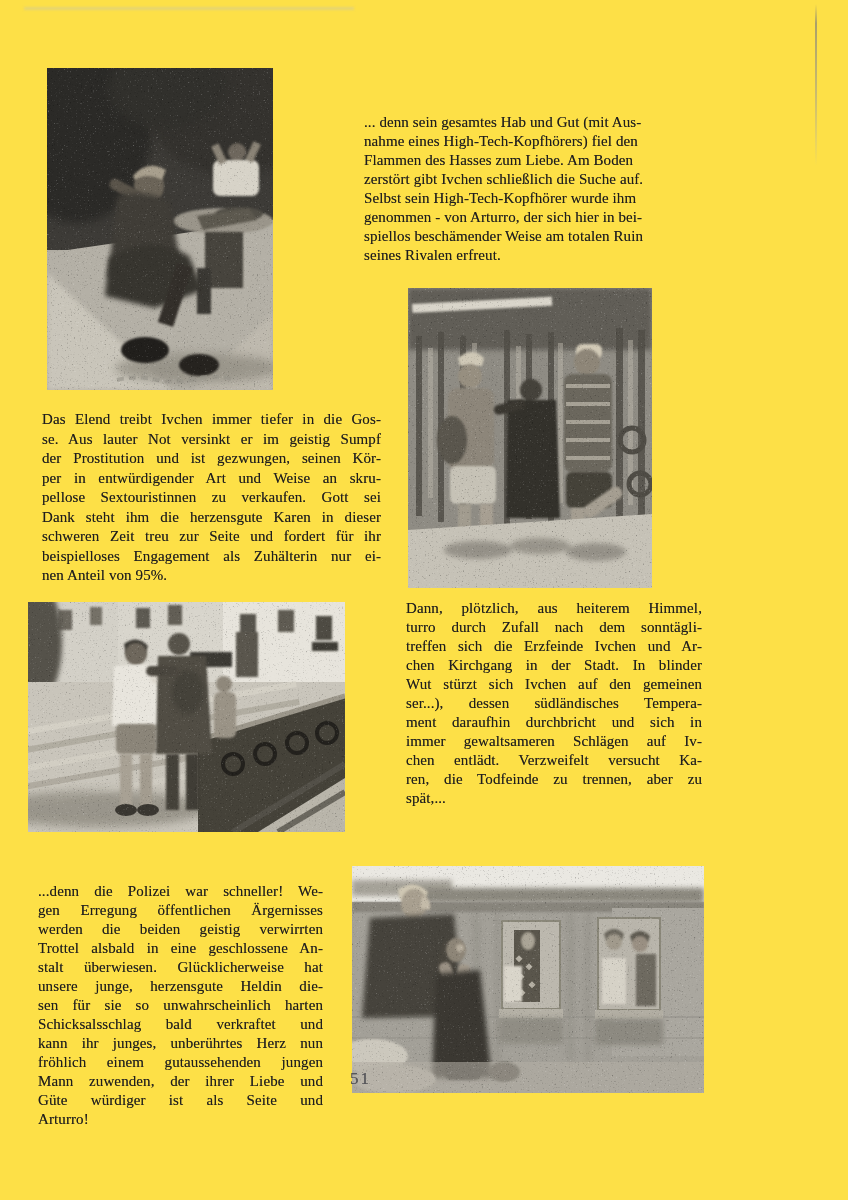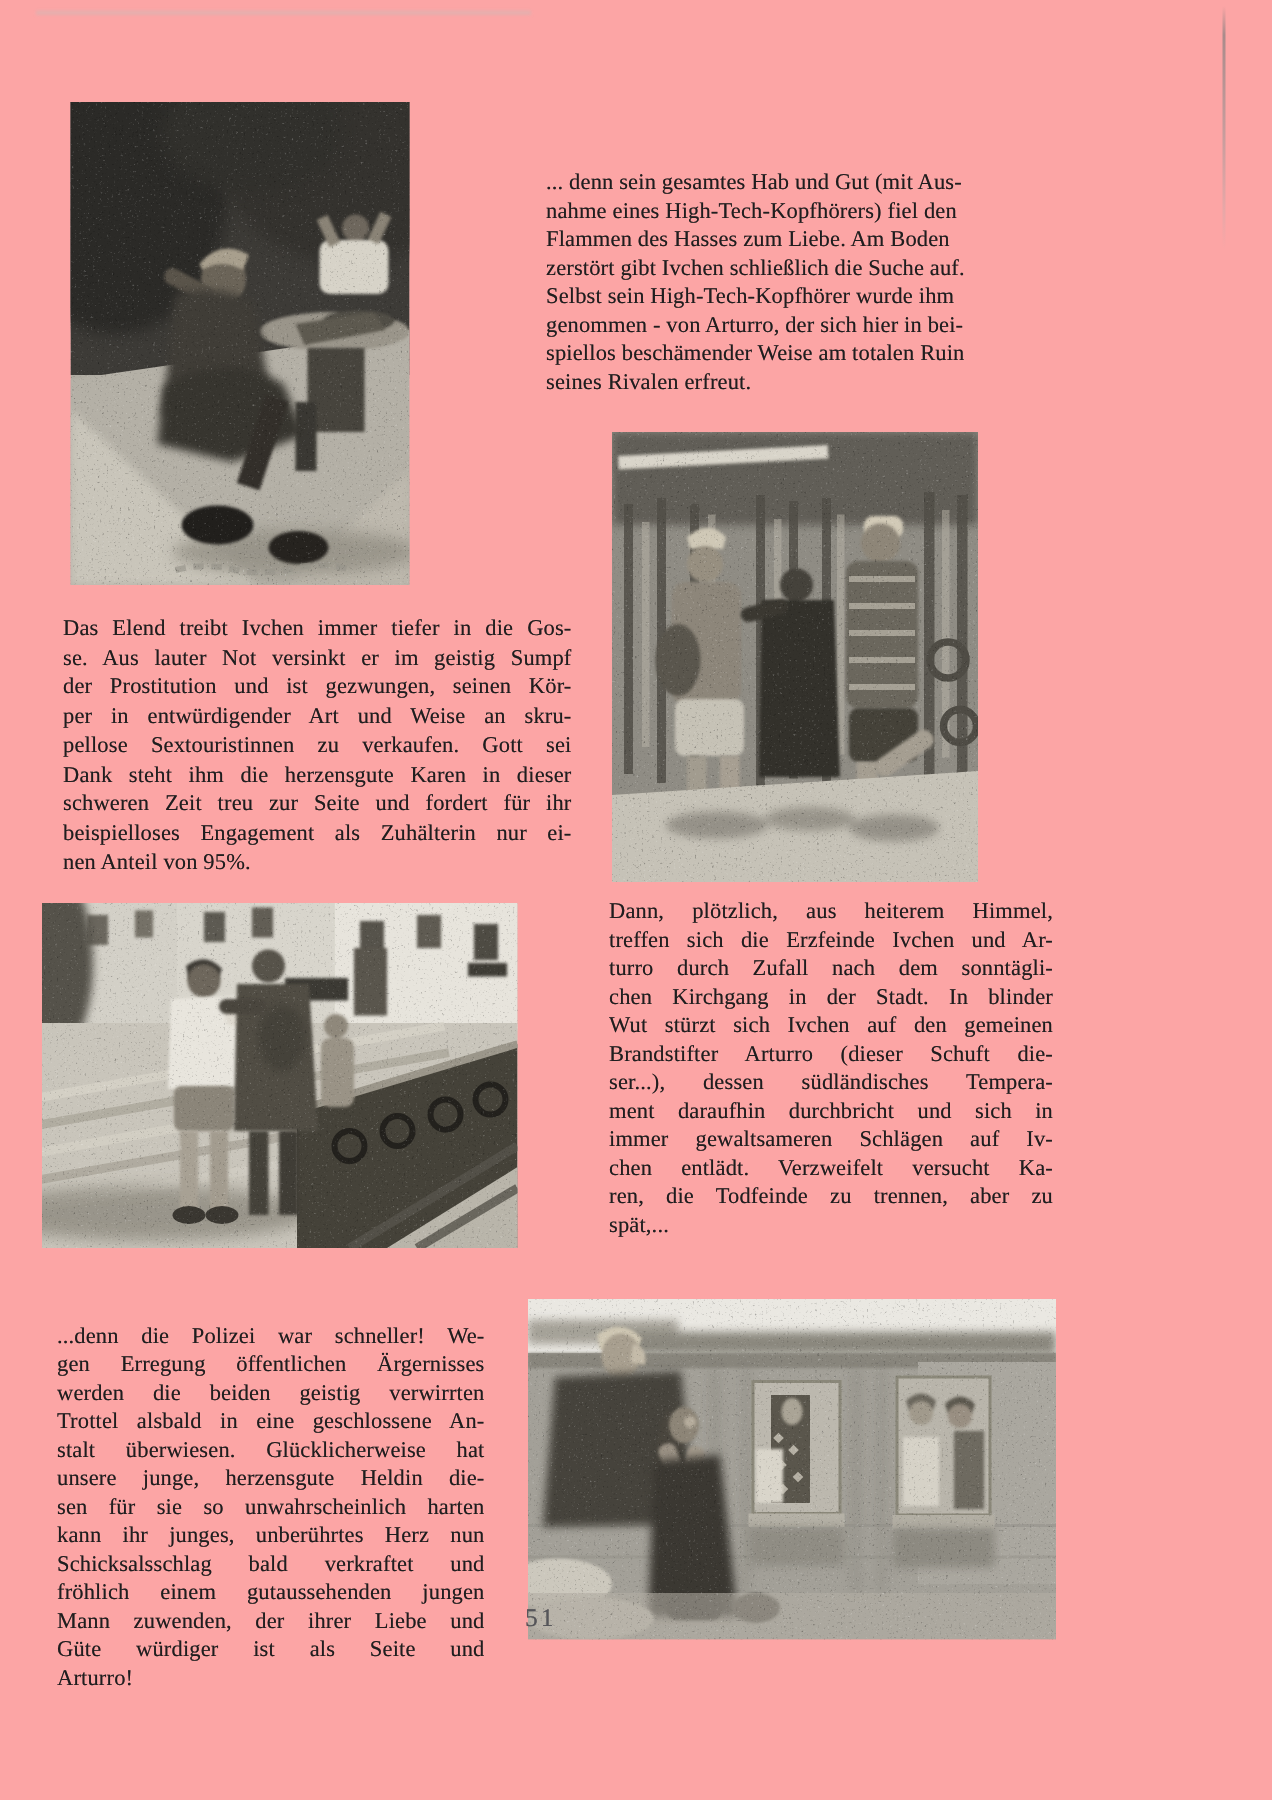--- a/index.html
+++ b/index.html
@@ -1,18 +1,18 @@
 <!DOCTYPE html>
 <html><head>
 <meta charset="utf-8">
 <style>
   html,body{margin:0;padding:0;background:#e9e9e9;}
   .page{
     position:relative;width:848px;height:1200px;margin:0 auto;
-    background:#fca5a5;overflow:hidden;
+    background:#fde047;overflow:hidden;
     font-family:"Liberation Serif","DejaVu Serif",serif;
     color:#1f1e1f;
   }
   .block{position:absolute;font-size:15px;line-height:19px;letter-spacing:0.1px;
          text-shadow:0 0 0.4px rgba(25,25,25,0.55);}
   .block .tline{display:block;text-align:justify;text-align-last:justify;}
   .block .tline:last-child{text-align:justify;text-align-last:auto;}
   .block.ragged .tline{text-align:left;text-align-last:auto;white-space:nowrap;}
   .photo{position:absolute;display:block;}
   .bl1{filter:blur(1.2px);}
@@ -311,43 +311,42 @@
       <div class="tline">per in entwürdigender Art und Weise an skru-</div>
       <div class="tline">pellose Sextouristinnen zu verkaufen. Gott sei</div>
       <div class="tline">Dank steht ihm die herzensgute Karen in dieser</div>
       <div class="tline">schweren Zeit treu zur Seite und fordert für ihr</div>
       <div class="tline">beispielloses Engagement als Zuhälterin nur ei-</div>
       <div class="tline">nen Anteil von 95%.</div>
     </div>
 
   <div class="block" style="left:406px;top:599px;width:296px;">
       <div class="tline">Dann, plötzlich, aus heiterem Himmel,</div>
+      <div class="tline">turro durch Zufall nach dem sonntägli-</div>
       <div class="tline">treffen sich die Erzfeinde Ivchen und Ar-</div>
-      <div class="tline">turro durch Zufall nach dem sonntägli-</div>
       <div class="tline">chen Kirchgang in der Stadt. In blinder</div>
       <div class="tline">Wut stürzt sich Ivchen auf den gemeinen</div>
-      <div class="tline">Brandstifter Arturro (dieser Schuft die-</div>
       <div class="tline">ser...), dessen südländisches Tempera-</div>
       <div class="tline">ment daraufhin durchbricht und sich in</div>
       <div class="tline">immer gewaltsameren Schlägen auf Iv-</div>
       <div class="tline">chen entlädt. Verzweifelt versucht Ka-</div>
       <div class="tline">ren, die Todfeinde zu trennen, aber zu</div>
       <div class="tline">spät,...</div>
     </div>
 
   <div class="block" style="left:38px;top:851px;width:285px;margin-top:31px;">
       <div class="tline">...denn die Polizei war schneller! We-</div>
       <div class="tline">gen Erregung öffentlichen Ärgernisses</div>
       <div class="tline">werden die beiden geistig verwirrten</div>
       <div class="tline">Trottel alsbald in eine geschlossene An-</div>
       <div class="tline">stalt überwiesen. Glücklicherweise hat</div>
       <div class="tline">unsere junge, herzensgute Heldin die-</div>
       <div class="tline">sen für sie so unwahrscheinlich harten</div>
+      <div class="tline">Schicksalsschlag bald verkraftet und</div>
       <div class="tline">kann ihr junges, unberührtes Herz nun</div>
-      <div class="tline">Schicksalsschlag bald verkraftet und</div>
       <div class="tline">fröhlich einem gutaussehenden jungen</div>
       <div class="tline">Mann zuwenden, der ihrer Liebe und</div>
       <div class="tline">Güte würdiger ist als Seite und</div>
       <div class="tline">Arturro!</div>
     </div>
 
   <div class="pagenum">51</div>
 
 </div>
 

